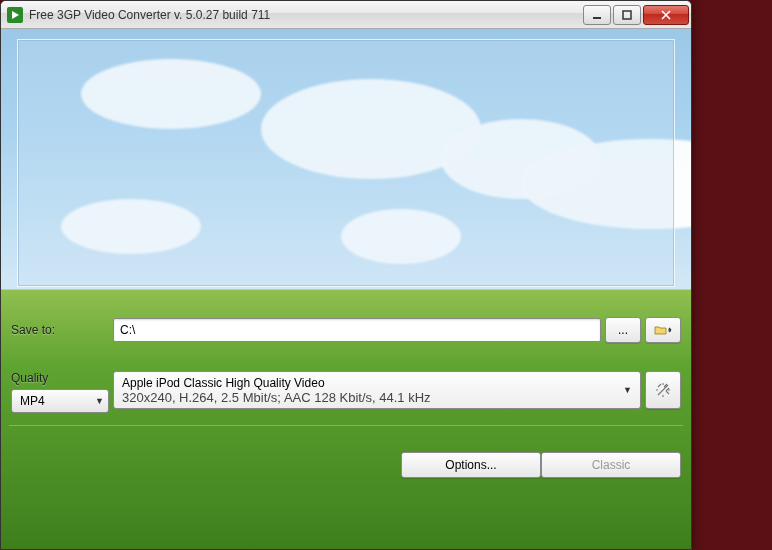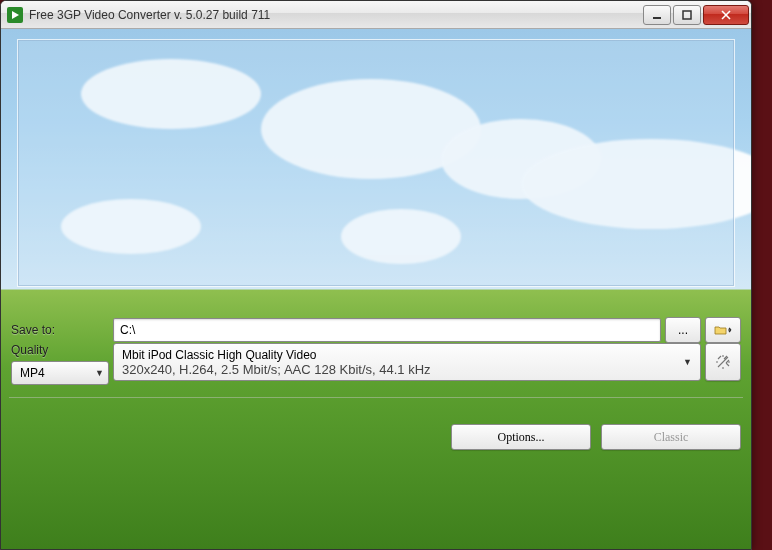--- a/index.html
+++ b/index.html
@@ -5,21 +5,21 @@
   * { box-sizing: border-box; margin: 0; padding: 0; }
   body {
     font-family: Tahoma, "Segoe UI", sans-serif;
     font-size: 12px;
     background: #5a1015;
     width: 772px;
     height: 550px;
     overflow: hidden;
   }
   .window {
-    width: 752px;
+    width: 692px;
     height: 550px;
     background: #fff;
     border: 1px solid #333;
     border-radius: 6px 6px 0 0;
     overflow: hidden;
     box-shadow: 0 0 10px rgba(0,0,0,0.5);
   }
   .titlebar {
     height: 28px;
     background: linear-gradient(to bottom, #f7f7f7 0%, #eaeaea 45%, #d8d8d8 46%, #e8e8e8 100%);
@@ -169,24 +169,23 @@
     top: 50%;
     transform: translateY(-50%);
     font-size: 9px;
     color: #333;
   }
   .quality-box .line1 { font-size: 12px; }
   .quality-box .line2 { font-size: 13px; color: #444; }
   .footer-row {
     display: flex;
     justify-content: flex-end;
-    gap: 10px;
+    gap: 0;
     position: relative;
     margin-top: 26px;
-    font-family: Liberation Serif, serif;
   }
   .icon-svg { display:block; }
   .col-left { width: 98px; flex-shrink: 0; }
   .divider {
     height: 1px;
     background: rgba(255,255,255,0.4);
     border-bottom: 1px solid rgba(0,0,0,0.1);
     margin: 12px -2px 0 -2px;
   }
 </style>
@@ -239,30 +238,30 @@
       <input class="input" value="C:\" style="">
       <button class="btn small">...</button>
       <button class="btn small">
         <svg class="icon-svg" width="18" height="12" style="margin:auto">
           <path d="M14 6 L17 6 M17 6 L15 4 M17 6 L15 8" stroke="#333" stroke-width="1.2" fill="none"></path>
           <path d="M1 3 L5 3 L6 4 L12 4 L12 10 L1 10 Z" fill="#f4d46b" stroke="#9a7a20" stroke-width="0.8"></path>
         </svg>
       </button>
     </div>
 
-    <div class="row" style="margin-top:0; align-items:flex-start;justify-content:center;">
+    <div class="row" style="margin-top:28px; align-items:flex-start;justify-content:center;">
       <div class="col-left" style="display:flex;flex-direction:column;gap:4px;">
         <div class="label">Quality</div>
         <div class="select">
           <span>MP4</span>
           <span class="chev">▼</span>
         </div>
       </div>
       <div class="quality-box">
-        <div class="line1">Mbit iPod Classic High Quality Video</div>
+        <div class="line1">Apple iPod Classic High Quality Video</div>
         <div class="line2">320x240, H.264, 2.5 Mbit/s; AAC 128 Kbit/s, 44.1 kHz</div>
         <span class="chev2">▼</span>
       </div>
       <button class="btn small" style="height:38px;">
         <svg class="icon-svg" width="16" height="16" style="margin:auto">
           <path d="M3 13 L13 3 M6 2 L3 5 M12 2 L9 5 M14 6 L11 9 M14 12 L11 9" stroke="#777" stroke-width="1.1" fill="none"></path>
           <path d="M8 1 L8 3 M8 13 L8 15 M1 8 L3 8 M13 8 L15 8" stroke="#777" stroke-width="1.1"></path>
         </svg>
       </button>
     </div>

